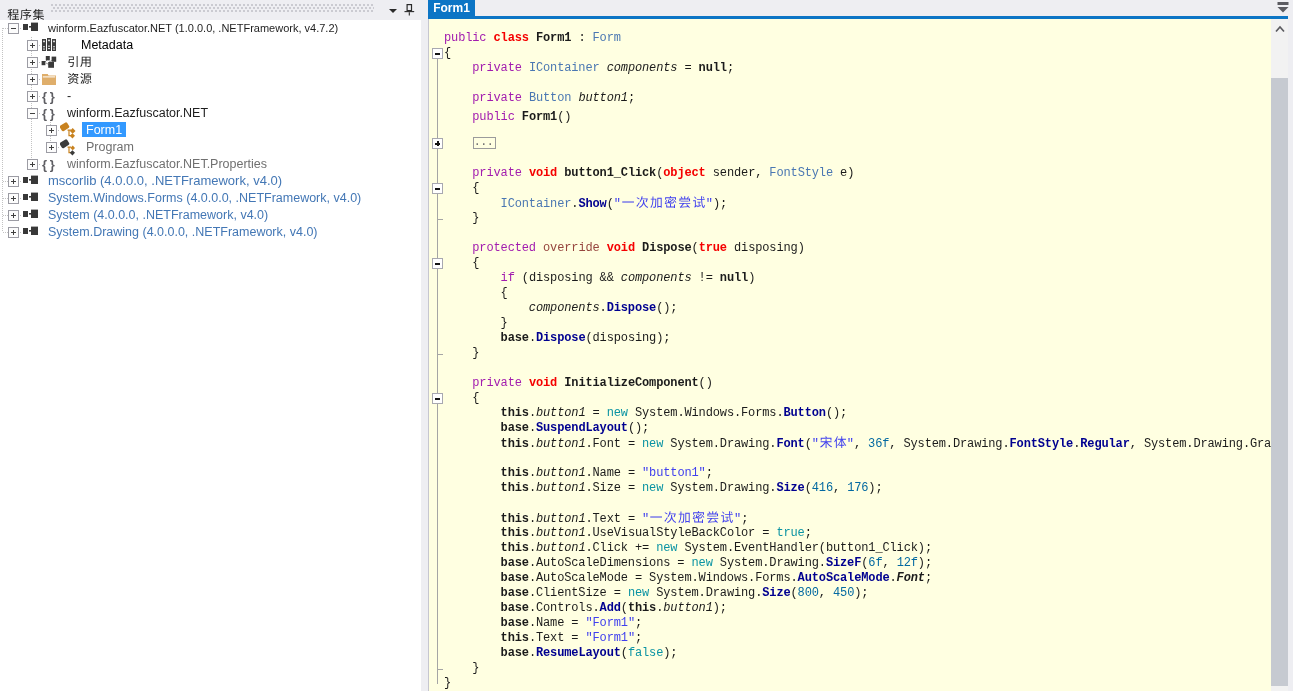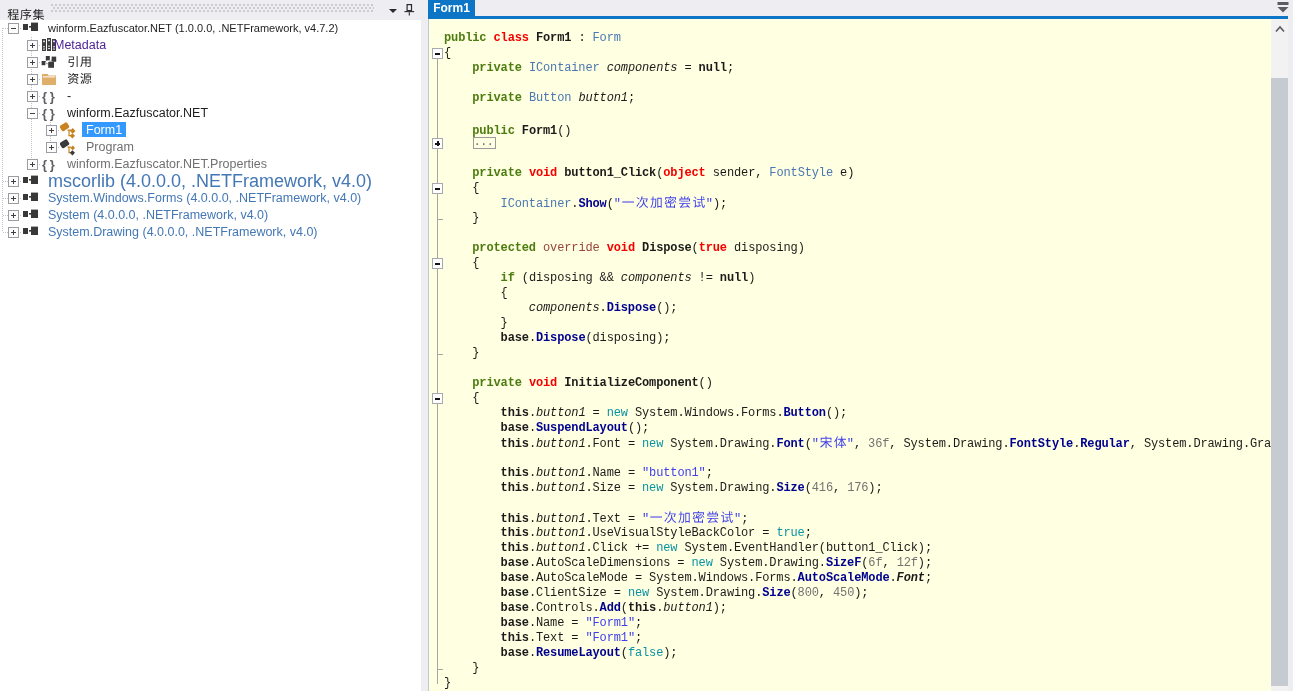--- a/index.html
+++ b/index.html
@@ -6,30 +6,30 @@
 #lph {position:absolute;left:0;top:0;width:421px;height:20px;background:#eeeef2}
 #grip {position:absolute;left:51px;top:4px;width:323px;height:9px;background-image:radial-gradient(circle at 1px 1px,#90909a 0.55px,transparent 0.8px),radial-gradient(circle at 1px 1px,#90909a 0.55px,transparent 0.8px);background-size:4px 6px;background-position:0 0,2px 3px}
 .exp {position:absolute;width:11px;height:11px;border:1px solid #9c9ca4;background:#fcfcfc}
 .eh {position:absolute;left:2px;top:4px;width:5px;height:1px;background:#3f3f3f}
 .ev {position:absolute;left:4px;top:2px;width:1px;height:5px;background:#3f3f3f}
 #rp {position:absolute;left:421px;top:0;width:872px;height:691px;background:#eeeef2}
 #tab {position:absolute;left:7px;top:0;width:47px;height:16px;background:#0c75c5;color:#fff;font-size:12px;font-weight:bold;line-height:16px;text-align:center}
 #tstrip {position:absolute;left:7px;top:16px;width:860px;height:2.5px;background:#0c75c5}
 #code {position:absolute;left:8px;top:18.5px;width:842px;height:672.5px;background:#ffffe1;overflow:hidden}
 .cl {position:absolute;left:15px;height:15px;font:12px "Liberation Mono",monospace;letter-spacing:-0.13px;line-height:15px;white-space:pre;color:#1b1b1b}
-.cl .k {color:#4d7c0f;font-weight:bold}
+.cl .k {color:#a21caf;font-weight:normal}
 .cl .r {color:#f50000;font-weight:bold}
 .cl .o {color:#96453e}
 .cl .t {color:#4a77b2}
 .cl .m {color:#000090;font-weight:bold}
 .cl .d {font-weight:bold}
 .cl .i {font-style:italic}
 .cl .e {font-style:italic;font-weight:bold}
 .cl .s {color:#4040ee}
-.cl .n {color:#737373}
+.cl .n {color:#0369a1}
 .cl .w {color:#0a93a3}
 .fb {position:absolute;left:3px;width:11px;height:11px;border:1px solid #a8a8b0;background:#ffffff}
 .fh {position:absolute;left:2px;top:3.5px;width:5px;height:2px;background:#151515}
 .fv {position:absolute;left:3.5px;top:2px;width:2px;height:5px;background:#151515}
 #sb {position:absolute;left:850px;top:18.5px;width:17px;height:672.5px;background:#f2f2f2}
 #sbthumb {position:absolute;left:0;top:59px;width:17px;height:608px;background:#c6cad1}
 </style></head>
 <body>
 <div id="lp">
   <div id="lph">
@@ -105,21 +105,21 @@
           <rect x="7.2" y="2.6" width="1.6" height="1.6"></rect>
           <rect x="12.2" y="3.6" width="1.6" height="1.6"></rect>
           <rect x="2.2" y="9.2" width="1.6" height="1.1"></rect>
           <rect x="7.2" y="8.6" width="1.6" height="1.1"></rect>
           <rect x="12.2" y="9.2" width="1.6" height="1.1"></rect>
           <rect x="2.2" y="11.5" width="1.6" height="1.1"></rect>
           <rect x="7.2" y="11" width="1.6" height="1.1"></rect>
           <rect x="12.2" y="11.5" width="1.6" height="1.1"></rect>
         </g>
       </svg></div>
-<div style="position:absolute;left:54px;top:36.5px;height:17px;color:#4c1d95;font-size:12.5px;line-height:16px;white-space:pre">Metadata</div>
+<div style="position:absolute;left:81px;top:36.5px;height:17px;color:#000000;font-size:12.5px;line-height:16px;white-space:pre">Metadata</div>
 <div class="exp" style="left:27px;top:56.5px">
       <div class="eh"></div>
       <div class="ev"></div>
     </div>
 <div style="position:absolute;left:41px;top:54.0px;width:17px;height:17px"><svg width="16" height="16" viewBox="0 0 16 16">
         <g fill="none" stroke="#9a9a9a" stroke-width="1">
           <path d="M4 8 L8 4 M8 8 L12 6 M5 9 L9 11"></path>
         </g>
         <g fill="#3a3a3a">
           <rect x="4.8" y="2" width="4" height="4.4"></rect>
@@ -204,21 +204,21 @@
       <div class="eh"></div>
       <div class="ev"></div>
     </div>
 <div style="position:absolute;left:22px;top:173.0px;width:17px;height:17px"><svg width="16" height="16" viewBox="0 0 16 16">
         <g fill="#383838">
           <rect x="1" y="4" width="5" height="6"></rect>
           <rect x="7" y="6" width="2" height="1.6"></rect>
           <rect x="9" y="2.6" width="7" height="8.4"></rect>
         </g>
       </svg></div>
-<div style="position:absolute;left:48px;top:172.5px;height:17px;color:#4377b5;font-size:18px;line-height:16px;white-space:pre">mscorlib (4.0.0.0, .NETFramework, v4.0)</div>
+<div style="position:absolute;left:48px;top:172.5px;height:17px;color:#4377b5;font-size:13px;line-height:16px;white-space:pre">mscorlib (4.0.0.0, .NETFramework, v4.0)</div>
 <div class="exp" style="left:8px;top:192.5px">
       <div class="eh"></div>
       <div class="ev"></div>
     </div>
 <div style="position:absolute;left:22px;top:190.0px;width:17px;height:17px"><svg width="16" height="16" viewBox="0 0 16 16">
         <g fill="#383838">
           <rect x="1" y="4" width="5" height="6"></rect>
           <rect x="7" y="6" width="2" height="1.6"></rect>
           <rect x="9" y="2.6" width="7" height="8.4"></rect>
         </g>
@@ -278,21 +278,21 @@
 <div class="fb" style="top:374.5px">
         <div class="fh"></div>
       </div>
 <div style="position:absolute;left:43.5px;top:118.0px;width:23px;height:12px;border:1px solid #9b9b9b;color:#6f6f6f;font:bold 10px 'Liberation Mono',monospace;line-height:9px;text-align:center;letter-spacing:0.5px">...</div>
 <div class="cl" style="top:12.5px"><span class="k">public</span> <span class="r">class</span> <span class="d">Form1</span> : <span class="t">Form</span></div>
 <div class="cl" style="top:27.5px">{</div>
 <div class="cl" style="top:42.5px">    <span class="k">private</span> <span class="t">IContainer</span> <span class="i">components</span> = <span class="d">null</span>;</div>
 <div class="cl" style="top:57.5px"></div>
 <div class="cl" style="top:72.5px">    <span class="k">private</span> <span class="t">Button</span> <span class="i">button1</span>;</div>
 <div class="cl" style="top:87.5px"></div>
-<div class="cl" style="top:105px">    <span class="k">public</span> <span class="d">Form1</span>()</div>
+<div class="cl" style="top:91px">    <span class="k">public</span> <span class="d">Form1</span>()</div>
 <div class="cl" style="top:117.5px"></div>
 <div class="cl" style="top:132.5px"></div>
 <div class="cl" style="top:147.5px">    <span class="k">private</span> <span class="r">void</span> <span class="d">button1_Click</span>(<span class="r">object</span> sender, <span class="t">FontStyle</span> e)</div>
 <div class="cl" style="top:162.5px">    {</div>
 <div class="cl" style="top:177.5px">        <span class="t">IContainer</span>.<span class="m">Show</span>(<span class="s">"</span><svg style="display:inline-block;vertical-align:-2px" width="85" height="13" viewBox="0 0 85 13">
           <g fill="#4040ee">
             <path transform="translate(0.68,11) scale(0.0128)" d="M44 -431V-349H960V-431Z"></path>
             <path transform="translate(14.84,11) scale(0.0128)" d="M57 -717C125 -679 210 -619 250 -578L298 -639C256 -680 170 -735 102 -771ZM42 -73 111 -21C173 -111 249 -227 308 -329L250 -379C185 -270 100 -146 42 -73ZM454 -840C422 -680 366 -524 289 -426C309 -417 346 -396 361 -384C401 -441 437 -514 468 -596H837C818 -527 787 -451 763 -403C781 -395 811 -380 827 -371C862 -440 906 -546 932 -644L877 -674L862 -670H493C509 -720 523 -772 534 -825ZM569 -547V-485C569 -342 547 -124 240 26C259 39 285 66 297 84C494 -15 581 -143 620 -265C676 -105 766 12 911 73C921 53 944 22 961 7C787 -56 692 -210 647 -411C648 -437 649 -461 649 -484V-547Z"></path>
             <path transform="translate(29.0,11) scale(0.0128)" d="M572 -716V65H644V-9H838V57H913V-716ZM644 -81V-643H838V-81ZM195 -827 194 -650H53V-577H192C185 -325 154 -103 28 29C47 41 74 64 86 81C221 -66 256 -306 265 -577H417C409 -192 400 -55 379 -26C370 -13 360 -9 345 -10C327 -10 284 -10 237 -14C250 7 257 39 259 61C304 64 350 65 378 61C407 57 426 48 444 22C475 -21 482 -167 490 -612C490 -623 490 -650 490 -650H267L269 -827Z"></path>
             <path transform="translate(43.16,11) scale(0.0128)" d="M182 -553C154 -492 106 -419 47 -375L108 -338C166 -386 211 -462 243 -525ZM352 -628C414 -599 488 -553 524 -518L564 -567C527 -600 451 -645 390 -672ZM729 -511C793 -456 866 -376 898 -323L955 -365C922 -418 847 -494 784 -548ZM688 -638C611 -544 499 -466 370 -404V-569H302V-376V-373C218 -338 128 -309 38 -287C52 -272 74 -240 83 -224C163 -247 244 -275 321 -308C340 -288 375 -282 436 -282C458 -282 625 -282 649 -282C736 -282 758 -311 768 -430C749 -434 721 -444 704 -455C701 -358 692 -344 644 -344C607 -344 467 -344 440 -344L402 -346C540 -413 664 -499 752 -606ZM161 -196V34H771V78H846V-204H771V-37H536V-250H460V-37H235V-196ZM442 -838C452 -813 461 -781 467 -754H77V-558H151V-686H849V-558H925V-754H545C539 -783 526 -820 513 -850Z"></path>

